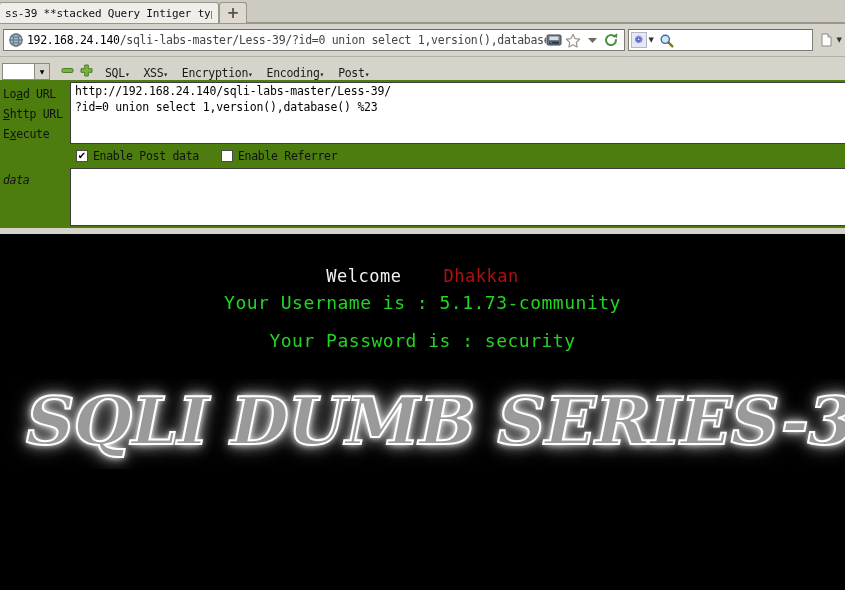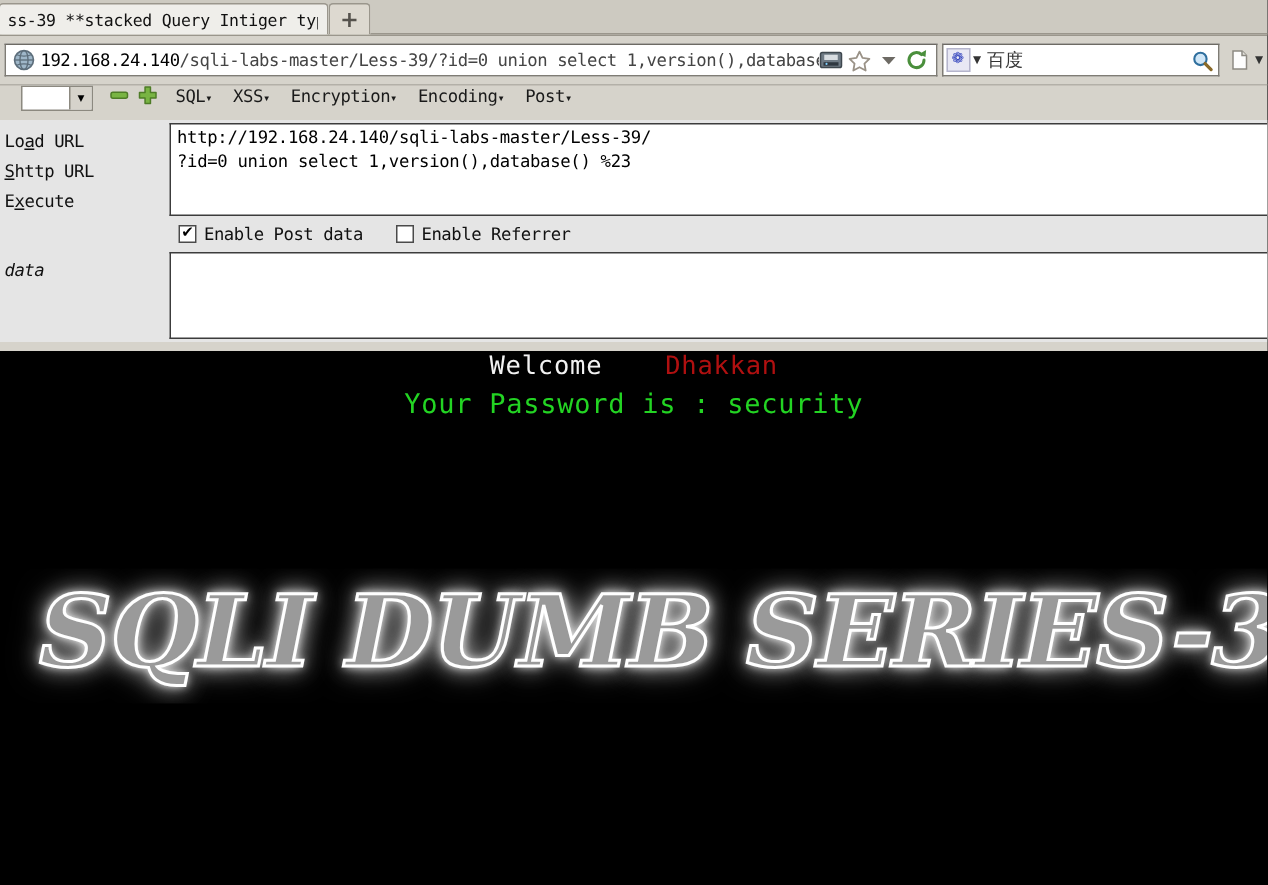--- a/index.html
+++ b/index.html
@@ -179,22 +179,22 @@
   }
 
   
   .hackbar {
     background: #d6d3cb;
     border-top: 1px solid #b3b0a8;
   }
   .hb-menurow {
     height: 23px;
     display: flex;
-    align-items: flex-start;
-    padding-left: 14px;
+    align-items: flex-end;
+    padding-left: 2px;
     gap: 0;
   }
   .hb-select {
     width: 48px;
     height: 17px;
     background: #fff;
     border: 1px solid #8c8980;
     box-sizing: border-box;
     display: flex;
     align-items: center;
@@ -224,22 +224,21 @@
     color: #1a1a1a;
     margin-right: 14px;
     letter-spacing: -0.3px;
     white-space: nowrap;
   }
   .hb-menu .mcaret { font-size: 8px; }
 
   .hb-body {
     display: flex;
     align-items: stretch;
-    background: #e5e5e5;
-    gap: 43px;
+    background: #4d7c0f;
   }
   .hb-left {
     width: 70px;
     flex: 0 0 70px;
     padding-top: 4px;
     box-sizing: border-box;
   }
   .hb-link {
     font-family: "DejaVu Sans Mono", monospace;
     font-size: 11.5px;
@@ -313,34 +312,34 @@
   #page {
     background: #000000;
     height: 318px;
     position: relative;
     overflow: hidden;
   }
   .welcome-line {
     text-align: center;
     font-family: "DejaVu Sans Mono", monospace;
     font-size: 17px;
-    padding-top: 0;
+    padding-top: 32px;
     letter-spacing: 0.5px;
   }
   .w-white { color: #f2f2f2; }
   .w-red { color: #b01010; margin-left: 42px; }
   .info-line {
     text-align: center;
     font-family: "DejaVu Sans Mono", monospace;
     font-size: 18px;
     color: #23d423;
     letter-spacing: 0.5px;
     margin-top: 6px;
   }
-  .info-line.second { margin-top: 5px; }
+  .info-line.second { margin-top: 17px; }
 
   .banner-wrap {
     position: absolute;
     top: 145px;
     left: 0;
     width: 100%;
     height: 90px;
     overflow: hidden;
   }
   .banner {
@@ -414,21 +413,20 @@
             <path d="M13 8a5 5 0 1 1-1.6-3.6" fill="none" stroke="#4a8f3c" stroke-width="2" stroke-linecap="round"></path>
             <polygon points="14.4,1.3 14,6 9.6,4.1" fill="#4a8f3c"></polygon>
           </svg>
         </span>
       </span>
     </div>
 
     <div class="searchbar">
       <span class="search-engine-icon">❁</span>
       <span class="search-caret">▼</span>
-      <span class="search-text">百度</span>
       <span class="ico">
         <svg width="15" height="15" viewBox="0 0 15 15">
           <circle cx="6.3" cy="6.3" r="4.1" fill="#cfe6f7" stroke="#2f6f9e" stroke-width="1.4"></circle>
           <line x1="9.4" y1="9.4" x2="13.4" y2="13.4" stroke="#8a6a2a" stroke-width="2.2" stroke-linecap="round"></line>
         </svg>
       </span>
     </div>
 
     <div class="rightbtns">
       <span class="ico">
@@ -487,18 +485,19 @@
       </div>
     </div>
     <div class="hb-bottomline"></div>
   </div>
 </div>
 
 <div id="page">
   <div class="welcome-line">
     <span class="w-white">Welcome</span><span class="w-red">Dhakkan</span>
   </div>
+  <div class="info-line">Your Username is : 5.1.73-community</div>
   <div class="info-line second">Your Password is : security</div>
 
   <div class="banner-wrap">
     <div class="banner">SQLI DUMB SERIES-39</div>
   </div>
 </div>
 
 </body></html>

